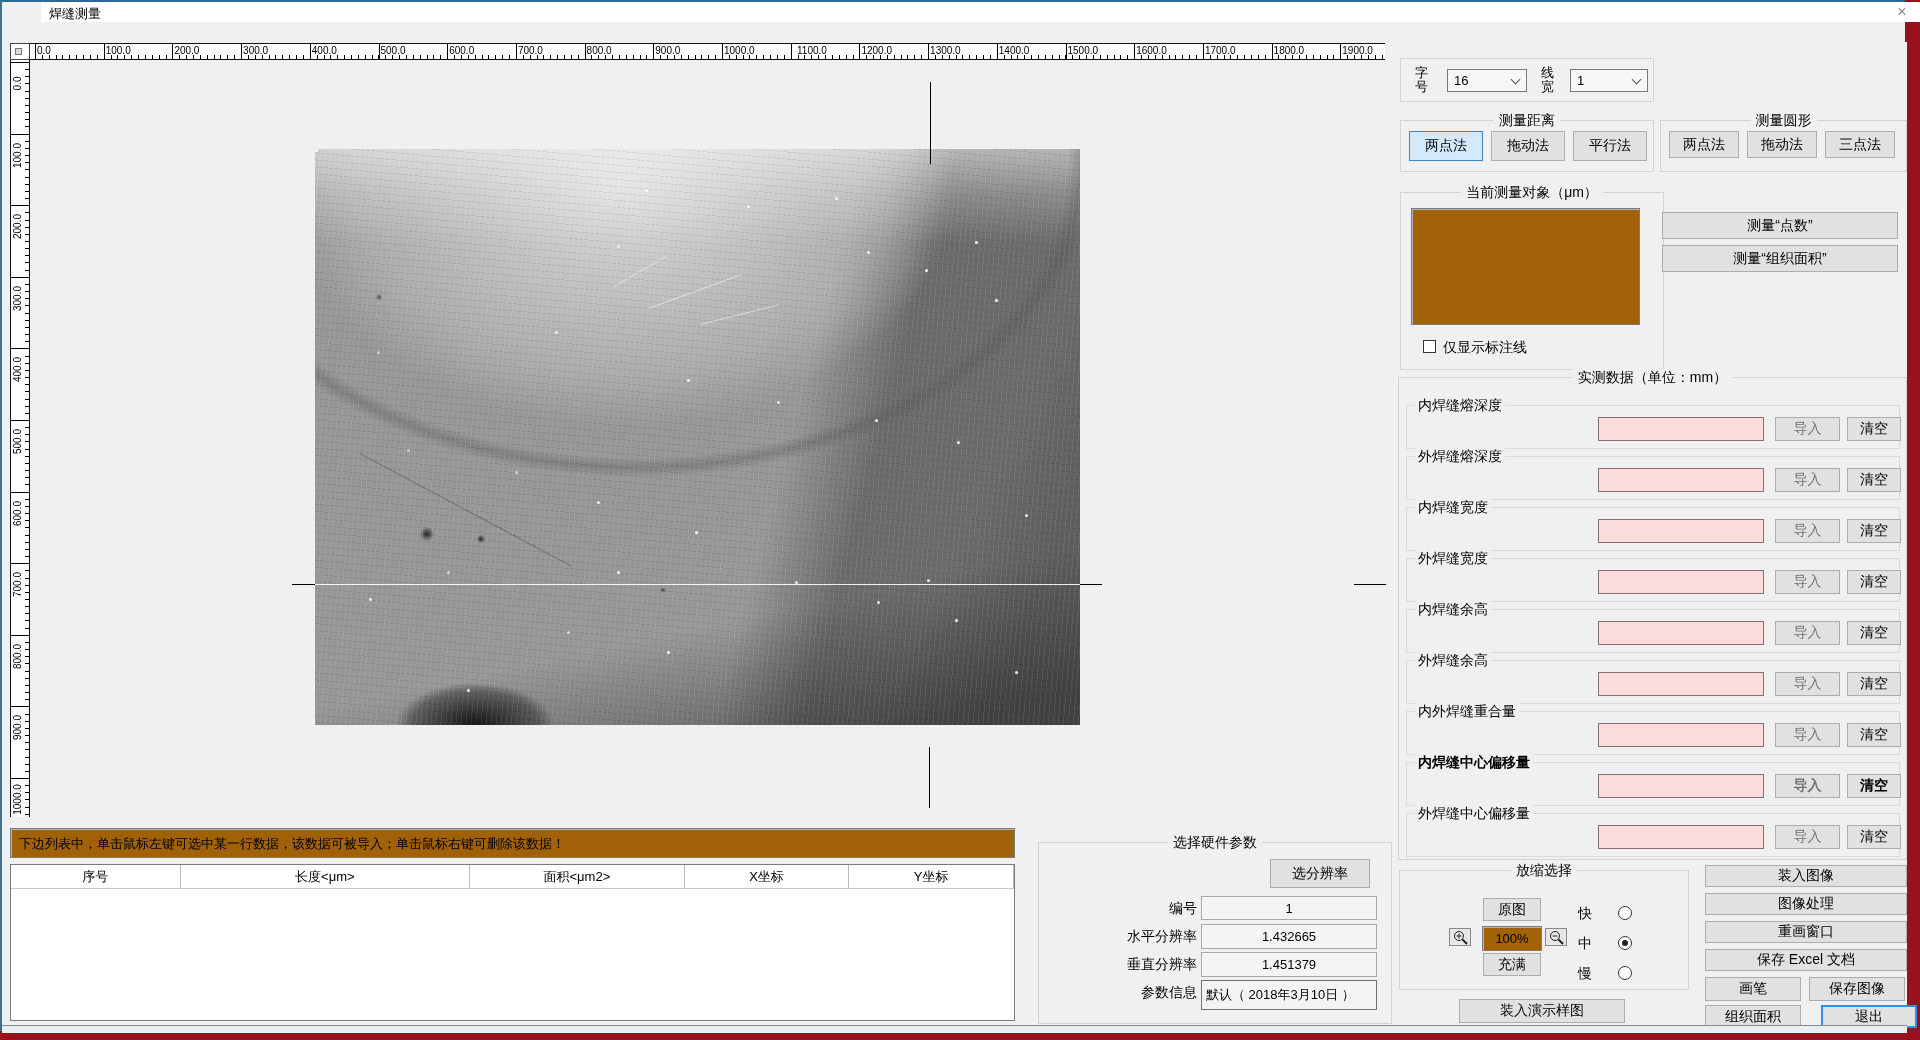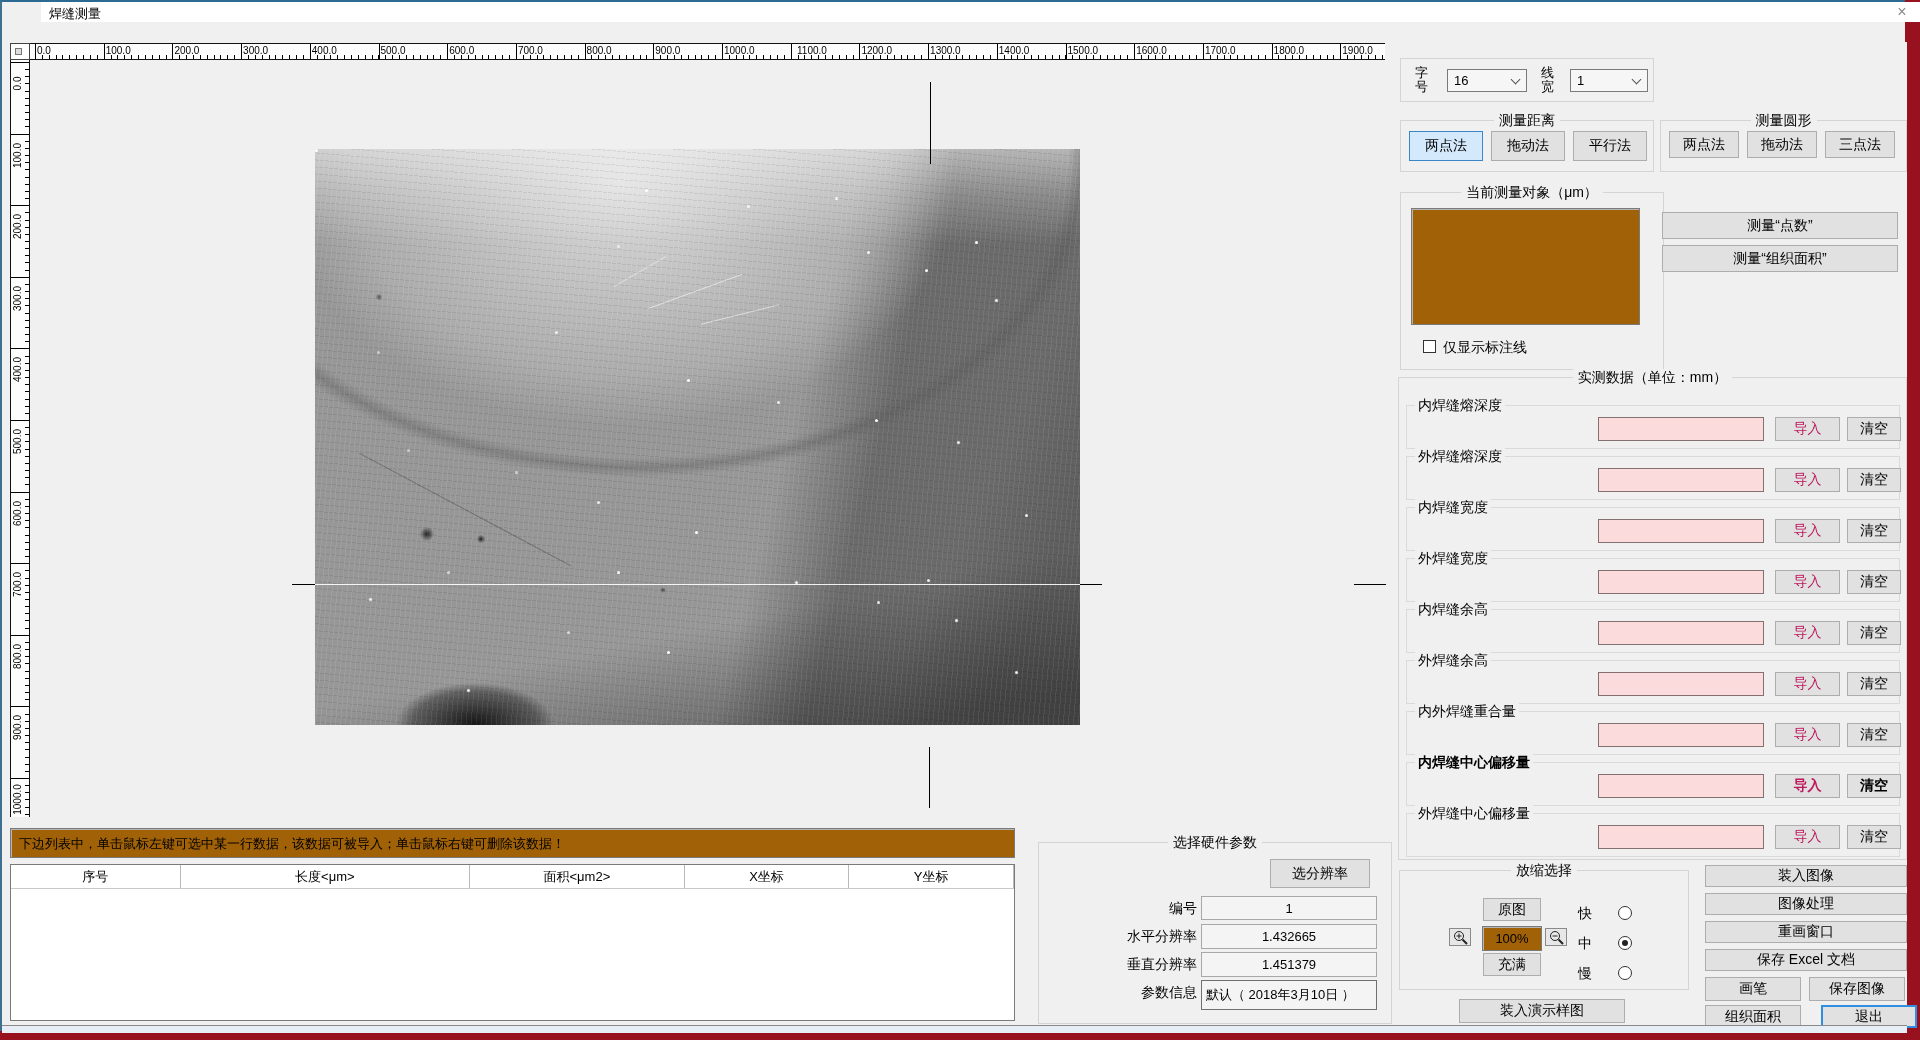--- a/index.html
+++ b/index.html
@@ -62,21 +62,21 @@
 
   
   .mark { position:absolute; background:#000; }
   #cross-h-img { position:absolute; left:313px; top:582px; width:765px; height:1px; background:rgba(255,255,255,.9); }
 
   
   .btn { position:absolute; background:#e1e1e1; border:1px solid #adadad; font-size:14px;
          display:flex; align-items:center; justify-content:center; cursor:default; white-space:nowrap; }
   .btn.active-blue { background:#d4eafc; border:1px solid #3a87c8; }
   .btn.focus-blue { border:2px solid #2f8ee0; }
-  .btn.disabled { color:#be185d; }
+  .btn.disabled { color:#737373; }
   .grp { position:absolute; border:1px solid #d4d4d4; }
   .gtitle { position:absolute; top:-9px; left:50%; transform:translateX(-50%); background:#f0f0f0;
             padding:0 5px; font-size:14px; white-space:nowrap; }
   .sunken { background:#a16207; border:1px solid #7a7a7a; box-shadow:inset 1px 1px 0 #b5b5b5; }
   .combo { position:absolute; background:#f6f6f6; border:1px solid #7a7a7a; font-size:13px; }
   .combo .cval { position:absolute; left:6px; top:3px; }
   .combo .chev { position:absolute; right:7px; top:6px; width:7px; height:7px;
                  border-left:1.5px solid #555; border-bottom:1.5px solid #555; transform:rotate(-45deg); }
   .vlabel { position:absolute; width:16px; font-size:13px; line-height:14px; text-align:left; }
   .swatch { position:absolute; width:53px; height:29px; border:1px solid #000; }

